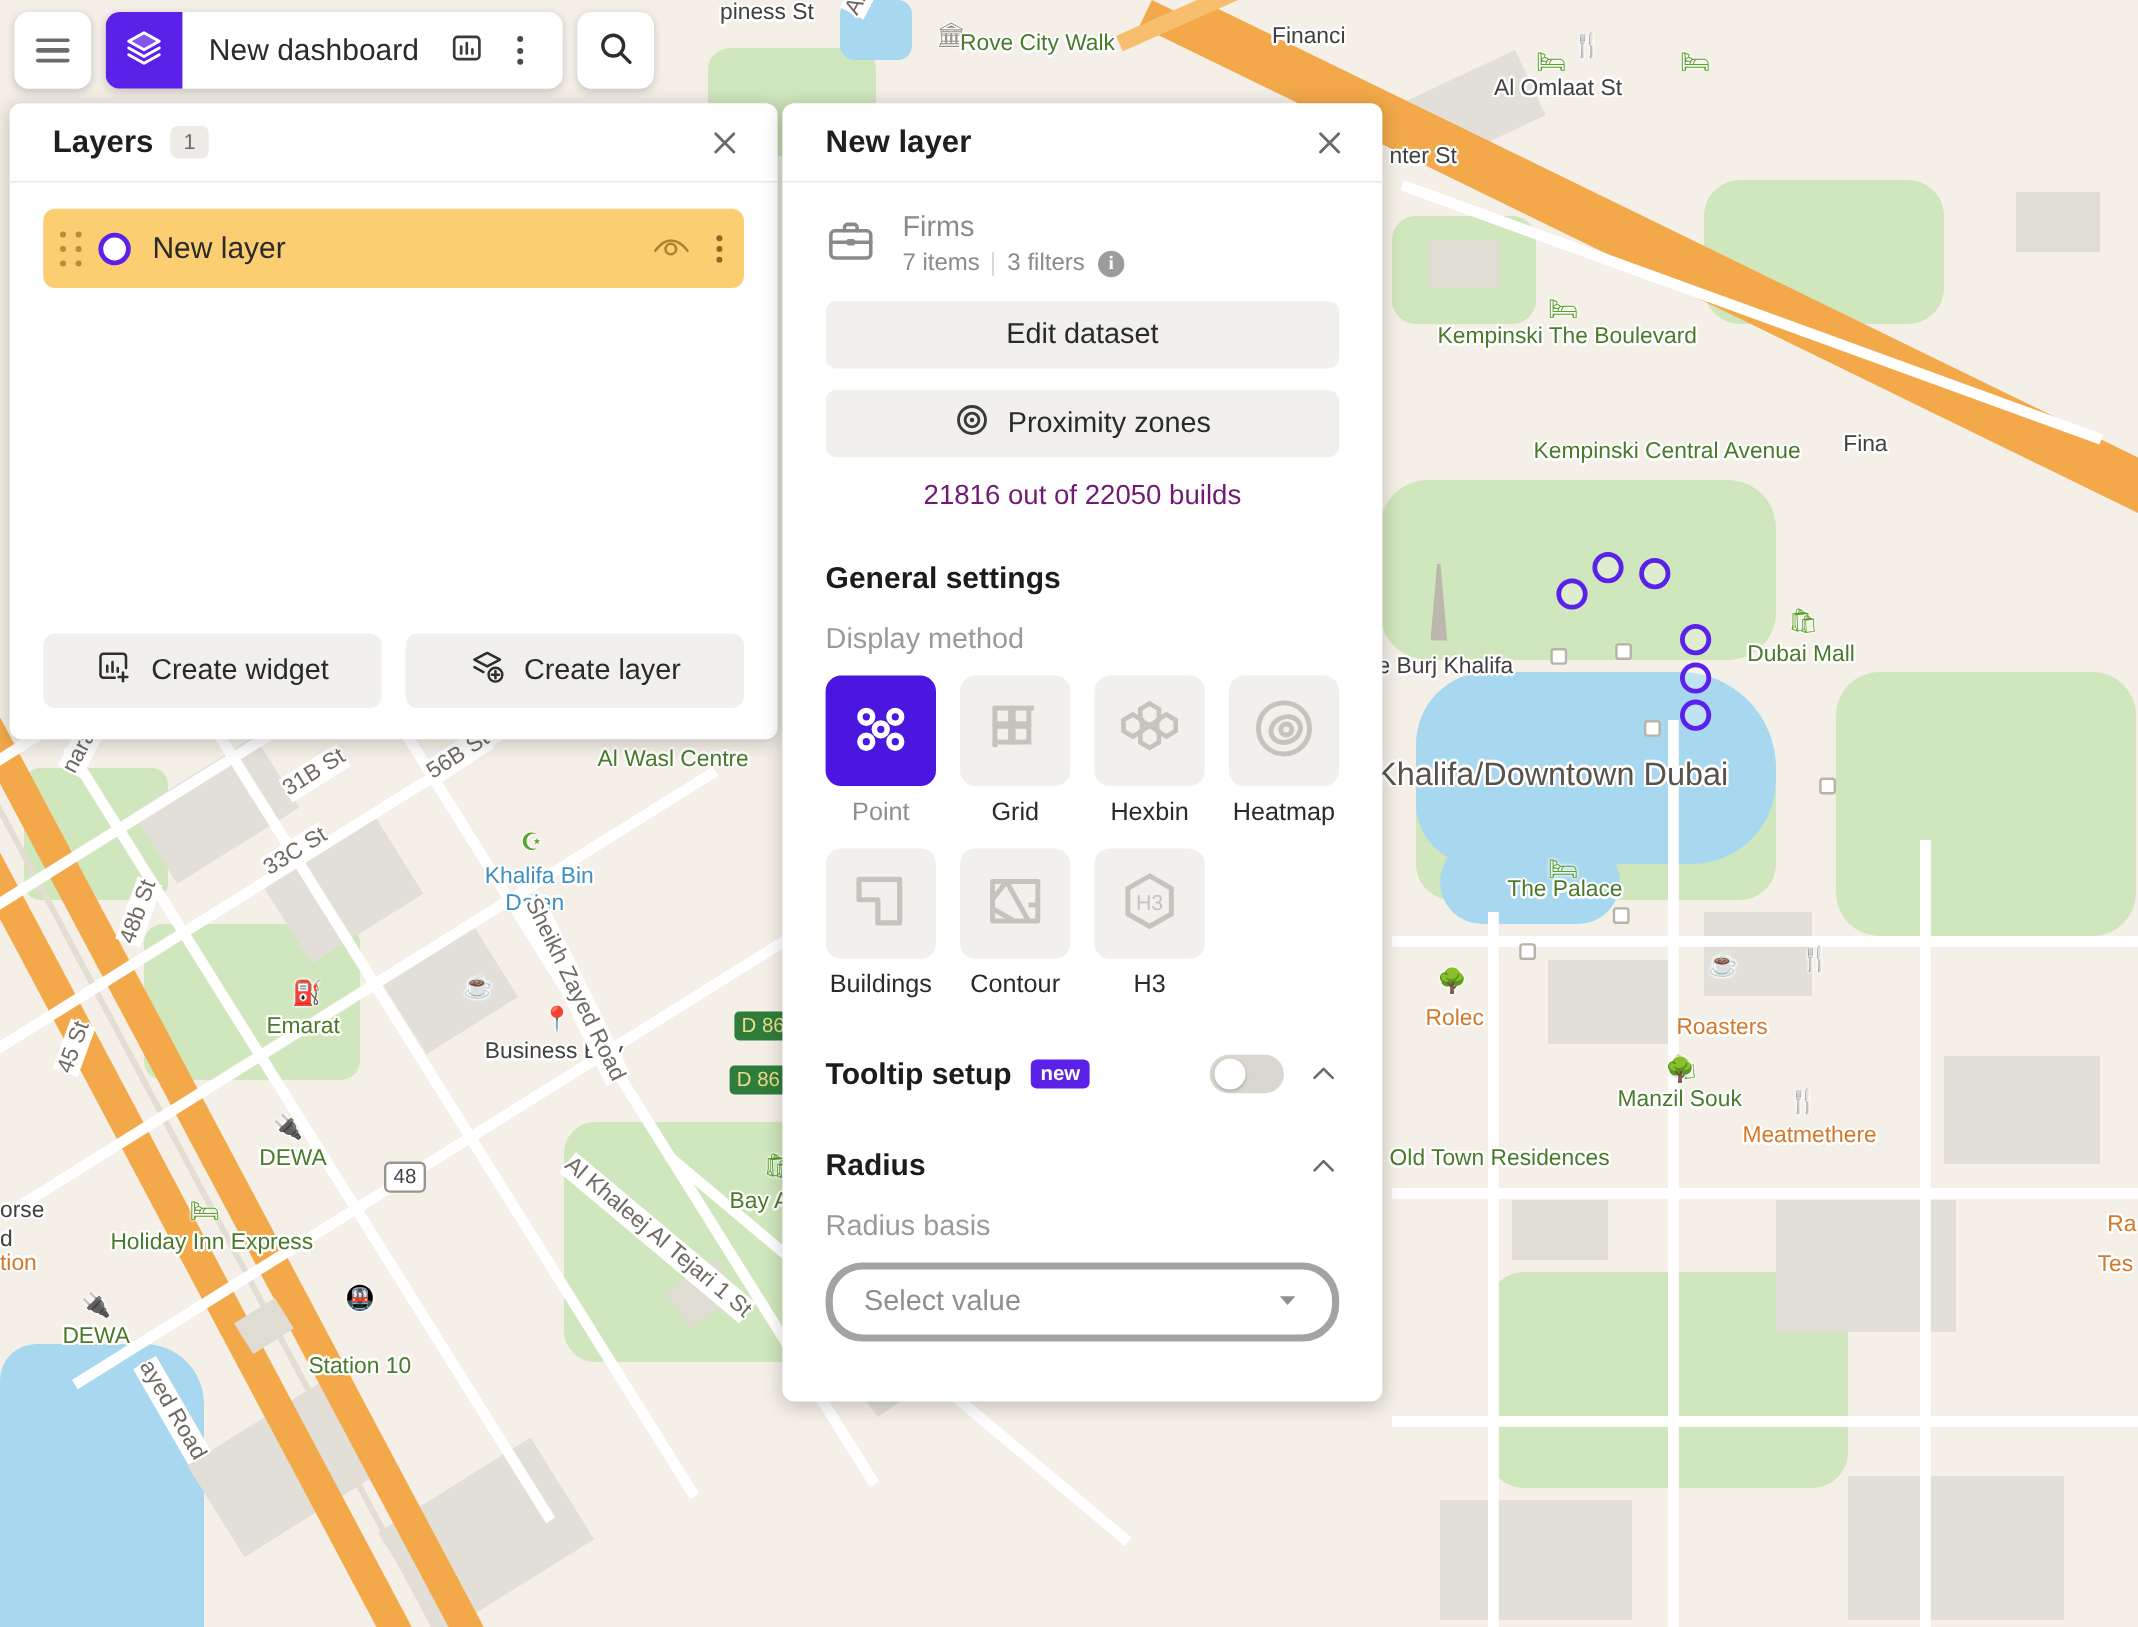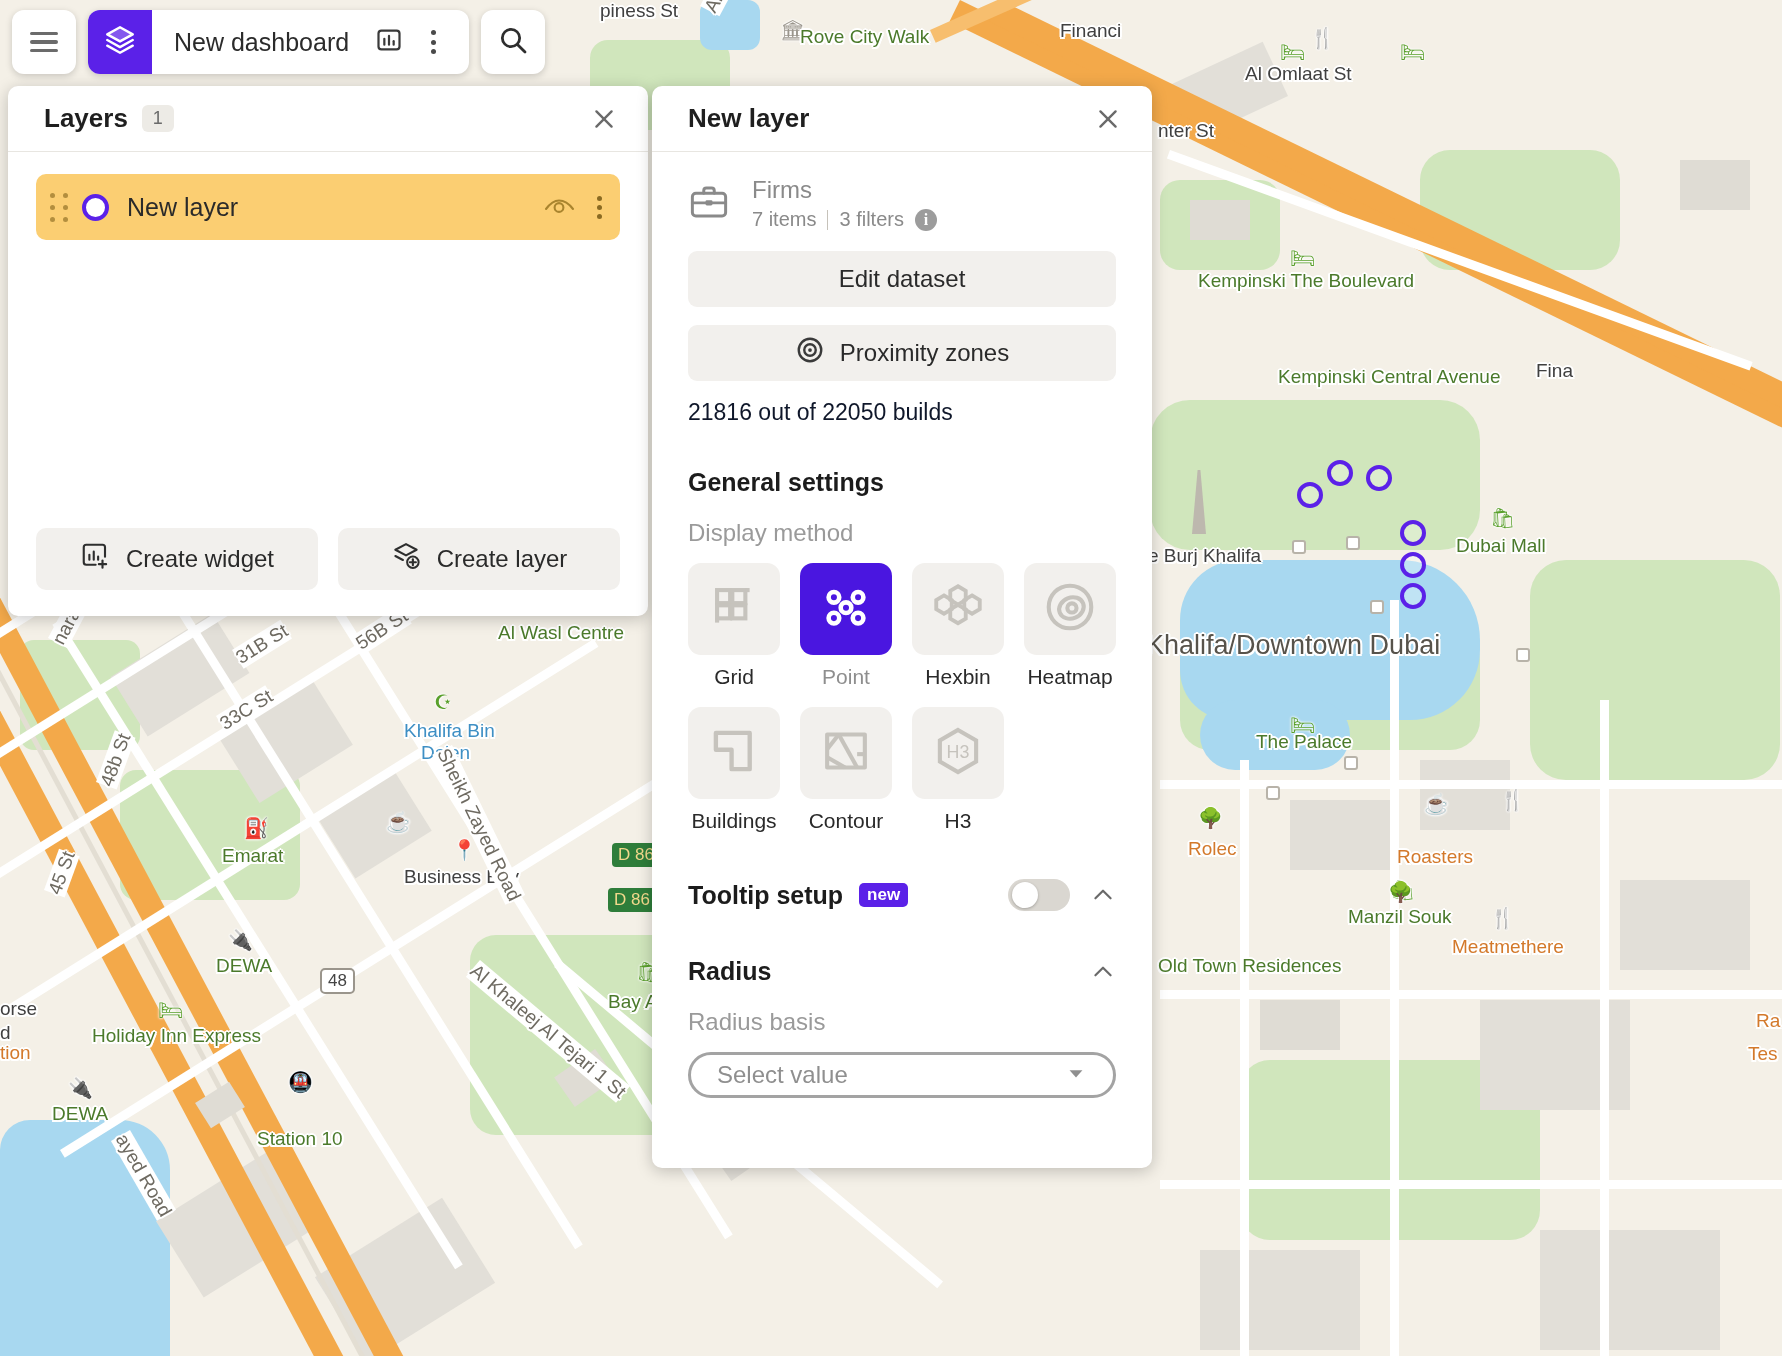--- a/index.html
+++ b/index.html
@@ -141,21 +141,21 @@
     width: 22px; height: 22px; border-radius: 50%; background: #9C9C9C; color: #fff;
     font-size: 16px; font-weight: bold; display: inline-flex; align-items: center;
     justify-content: center; font-family: "Liberation Serif", serif;
   }
   .wide-btn {
     width: 100%; height: 56px; background: #F2F0ED; border: none; border-radius: 9px;
     font-size: 24px; color: #2A2A2A; display: flex; align-items: center; justify-content: center;
     gap: 15px; cursor: pointer; margin-bottom: 18px;
     font-family: "Liberation Sans", sans-serif;
   }
-  .builds-text { font-size: 23px; color: #0f172a; margin-bottom: 42px; }
+  .builds-text { text-align: center; font-size: 23px; color: #701a75; margin-bottom: 42px; }
   .sec-title { font-size: 25px; font-weight: bold; color: #1C1C1C; }
   .sub-label { font-size: 24px; color: #9A9A9A; margin: 22px 0 16px; }
 
   .methods { display: grid; grid-template-columns: repeat(4, 1fr); gap: 18px 20px; }
   .method { display: flex; flex-direction: column; align-items: center; gap: 10px; cursor: pointer; }
   .method-tile {
     width: 100%; aspect-ratio: 1/1; border-radius: 13px; background: #F2F0ED;
     display: flex; align-items: center; justify-content: center;
   }
   .method.active .method-tile { background: #4A16E0; }
@@ -170,21 +170,21 @@
   .toggle {
     width: 62px; height: 32px; border-radius: 17px; background: #DAD7D1;
     position: relative; cursor: pointer; flex: 0 0 auto;
   }
   .toggle .knob {
     position: absolute; top: 3px; left: 4px; width: 26px; height: 26px;
     border-radius: 50%; background: #fff; box-shadow: 0 1px 3px rgba(0,0,0,.25);
   }
   .chev { margin-left: 20px; cursor: pointer; flex: 0 0 auto; display: flex; }
   .select-box {
-    width: 100%; height: 46px; border: 3px solid #a3a3a3; border-radius: 31px;
+    width: 100%; height: 66px; border: 6px solid #a3a3a3; border-radius: 31px;
     display: flex; align-items: center; padding: 0 26px; margin-top: 16px; cursor: pointer;
   }
   .select-text { font-size: 24px; color: #8F8F8F; flex: 1 1 auto; }
 </style>
 </head>
 <body>
 
 <div id="root">
 
   <div id="map">
@@ -520,44 +520,44 @@
         </span>
         <span>Proximity zones</span>
       </button>
 
       <div class="builds-text">21816 out of 22050 builds</div>
 
       <div class="sec-title">General settings</div>
       <div class="sub-label">Display method</div>
 
       <div class="methods" id="methods-grid">
+          <div class="method active">
+            <div class="method-tile">
+              <span><svg width="58" height="58" viewBox="0 0 24 24" fill="none" stroke="#FFFFFF" stroke-width="1.9">
+                  <circle cx="7" cy="8" r="2.2"></circle>
+                  <circle cx="17" cy="8" r="2.2"></circle>
+                  <circle cx="12" cy="12.3" r="2.2"></circle>
+                  <circle cx="7" cy="16.6" r="2.2"></circle>
+                  <circle cx="17" cy="16.6" r="2.2"></circle>
+                </svg></span>
+            </div>
+            <div class="method-label">Point</div>
+          </div>
           <div class="method">
             <div class="method-tile">
               <span><svg width="58" height="58" viewBox="0 0 24 24" fill="none" stroke="#C6C3BD" stroke-width="1.7">
                   <rect x="5" y="5" width="5.4" height="5.4"></rect>
                   <rect x="11.3" y="5" width="5.4" height="5.4"></rect>
                   <rect x="17.6" y="5" width="0.01" height="0.01"></rect>
                   <rect x="5" y="11.3" width="5.4" height="5.4"></rect>
                   <rect x="11.3" y="11.3" width="5.4" height="5.4"></rect>
                   <rect x="5" y="17.6" width="0.01" height="0.01"></rect>
                 </svg></span>
             </div>
             <div class="method-label">Grid</div>
-          </div>
-          <div class="method active">
-            <div class="method-tile">
-              <span><svg width="58" height="58" viewBox="0 0 24 24" fill="none" stroke="#FFFFFF" stroke-width="1.9">
-                  <circle cx="7" cy="8" r="2.2"></circle>
-                  <circle cx="17" cy="8" r="2.2"></circle>
-                  <circle cx="12" cy="12.3" r="2.2"></circle>
-                  <circle cx="7" cy="16.6" r="2.2"></circle>
-                  <circle cx="17" cy="16.6" r="2.2"></circle>
-                </svg></span>
-            </div>
-            <div class="method-label">Point</div>
           </div>
           <div class="method">
             <div class="method-tile">
               <span><svg width="58" height="58" viewBox="0 0 24 24" fill="none" stroke="#C6C3BD" stroke-width="1.6">
                   <polygon points="12,3.4 15.2,5.3 15.2,9.1 12,11 8.8,9.1 8.8,5.3"></polygon>
                   <polygon points="6.2,7.2 9.4,9.1 9.4,12.9 6.2,14.8 3,12.9 3,9.1"></polygon>
                   <polygon points="17.8,7.2 21,9.1 21,12.9 17.8,14.8 14.6,12.9 14.6,9.1"></polygon>
                   <polygon points="12,11.1 15.2,13 15.2,16.8 12,18.7 8.8,16.8 8.8,13"></polygon>
                 </svg></span>
             </div>

